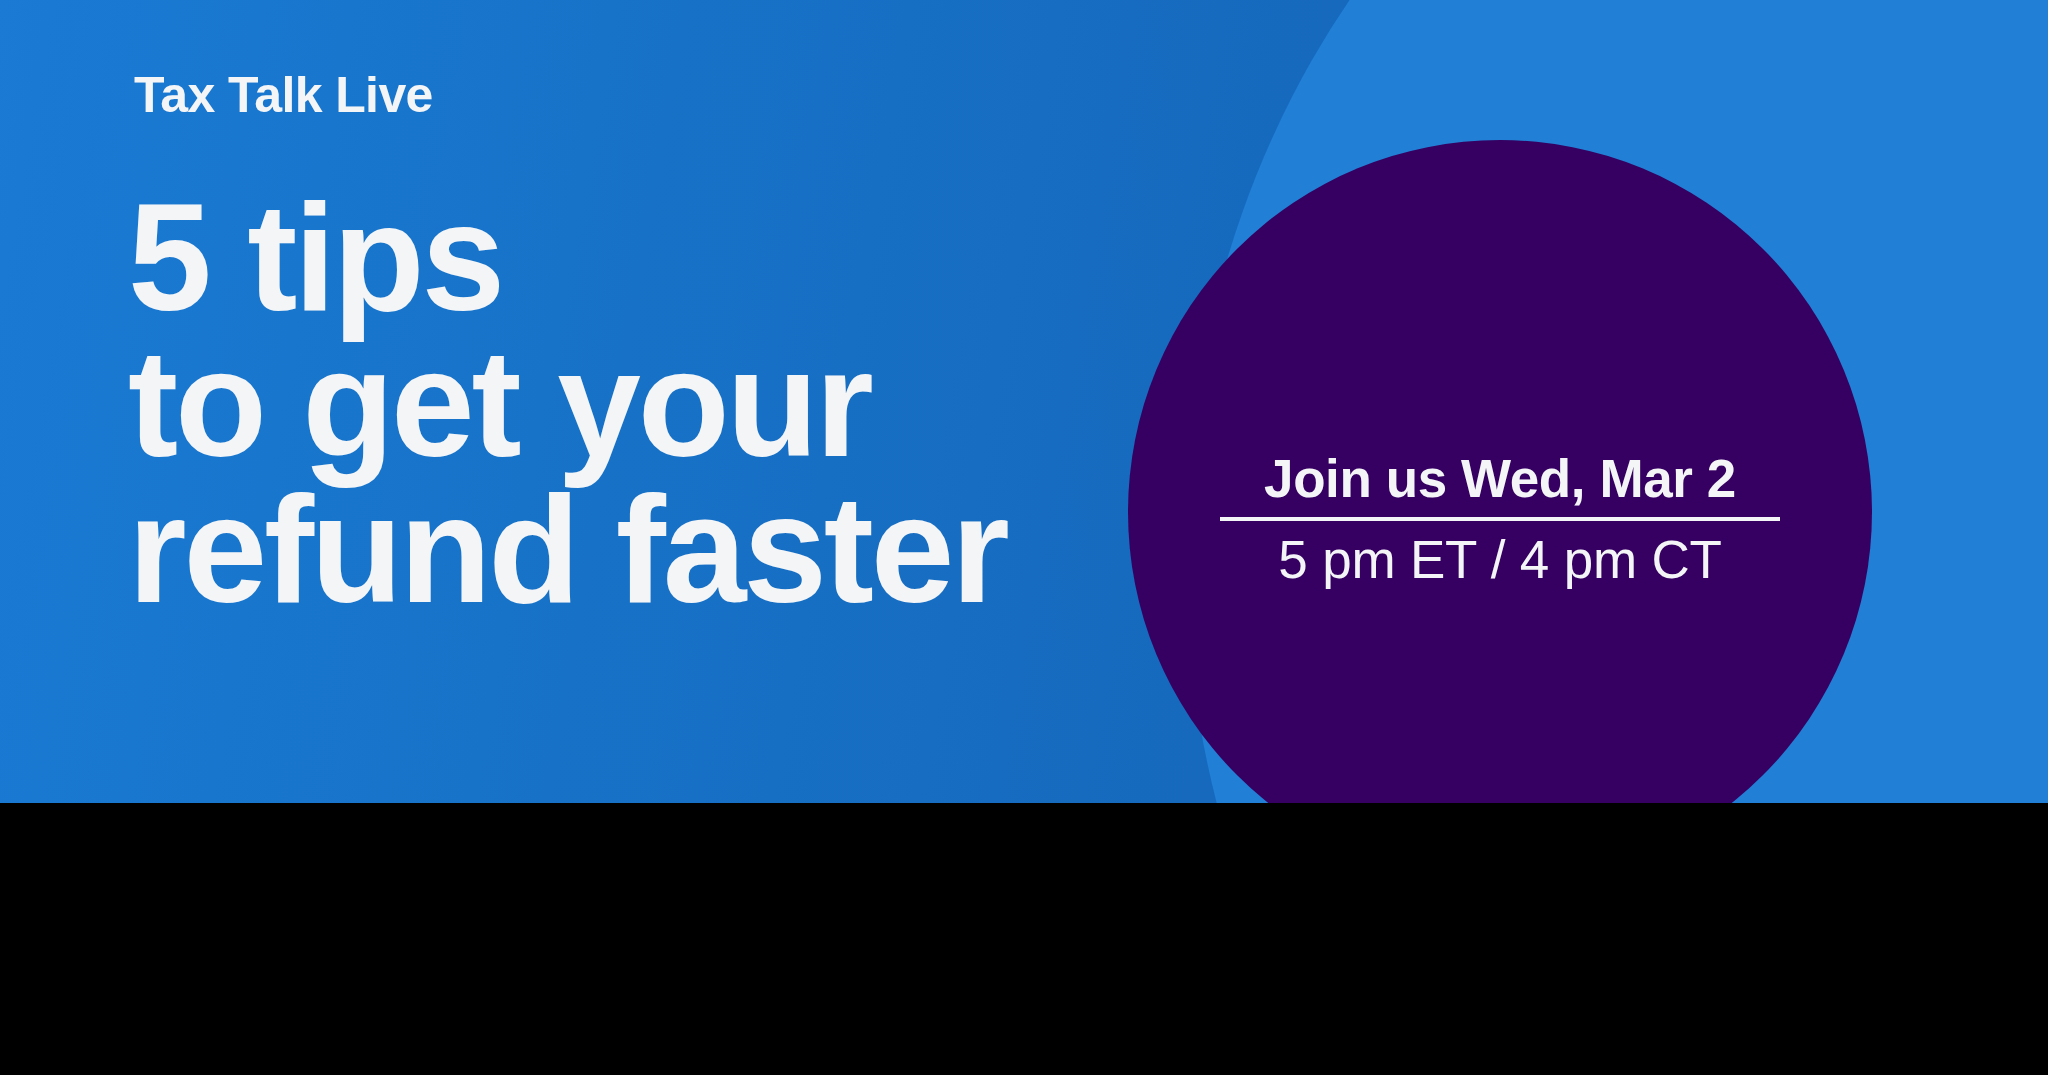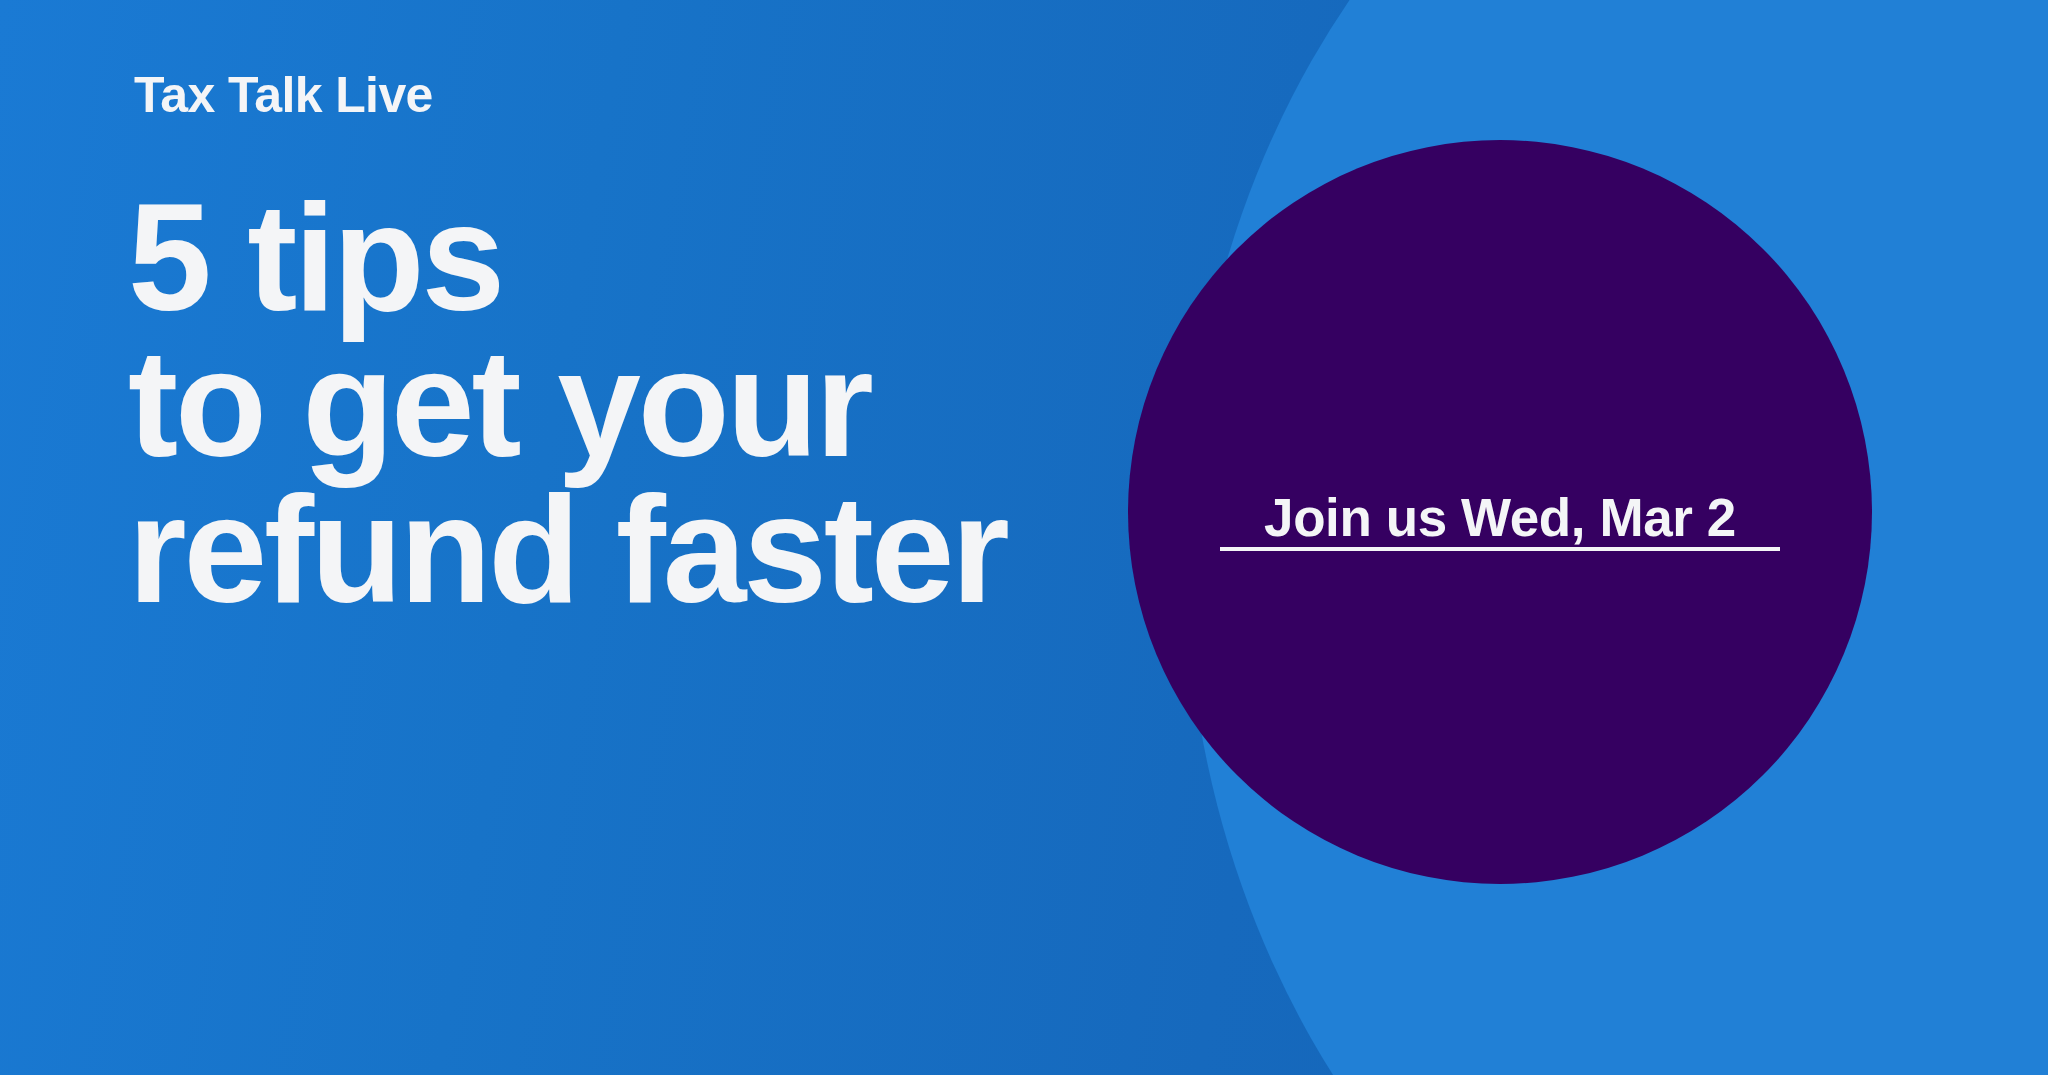--- a/index.html
+++ b/index.html
@@ -4,21 +4,21 @@
 <title>Tax Talk Live</title>
 <style>
   html, body {
     margin: 0;
     padding: 0;
     background: #000;
   }
   #banner {
     position: relative;
     width: 2048px;
-    height: 1075px;
+    height: 803px;
     overflow: hidden;
     font-family: "Liberation Sans", "DejaVu Sans", sans-serif;
     background: #ec4899;
   }
 
   
   .bg-base {
     position: absolute;
     inset: 0;
     background: linear-gradient(100deg, #1a7ad4 0%, #1773c8 28%, #1669bd 62%, #1463b4 100%);
@@ -52,20 +52,21 @@
     width: 560px;
     text-align: center;
     color: #f4f5f7;
     margin-top: 16px;
   }
   .join-line {
     font-size: 53px;
     font-weight: 700;
     letter-spacing: -0.4px;
     line-height: 1.1;
+    padding-bottom: 9px;
     border-bottom: 4px solid #f4f5f7;
     white-space: nowrap;
   }
   .time-line {
     font-size: 53px;
     font-weight: 400;
     line-height: 1.16;
     letter-spacing: -0.2px;
     white-space: nowrap;
   }
@@ -111,16 +112,17 @@
 
   <div class="headline">
     <span class="hl">5 tips</span>
     <span class="hl">to get your</span>
     <span class="hl">refund faster</span>
   </div>
 
   <div class="circle">
     <div class="circle-inner">
       <div class="join-line">Join us Wed, Mar 2</div>
+      <div class="time-line first">5 pm ET / 4 pm CT</div>
     </div>
   </div>
 
 </div>
 
 </body></html>

